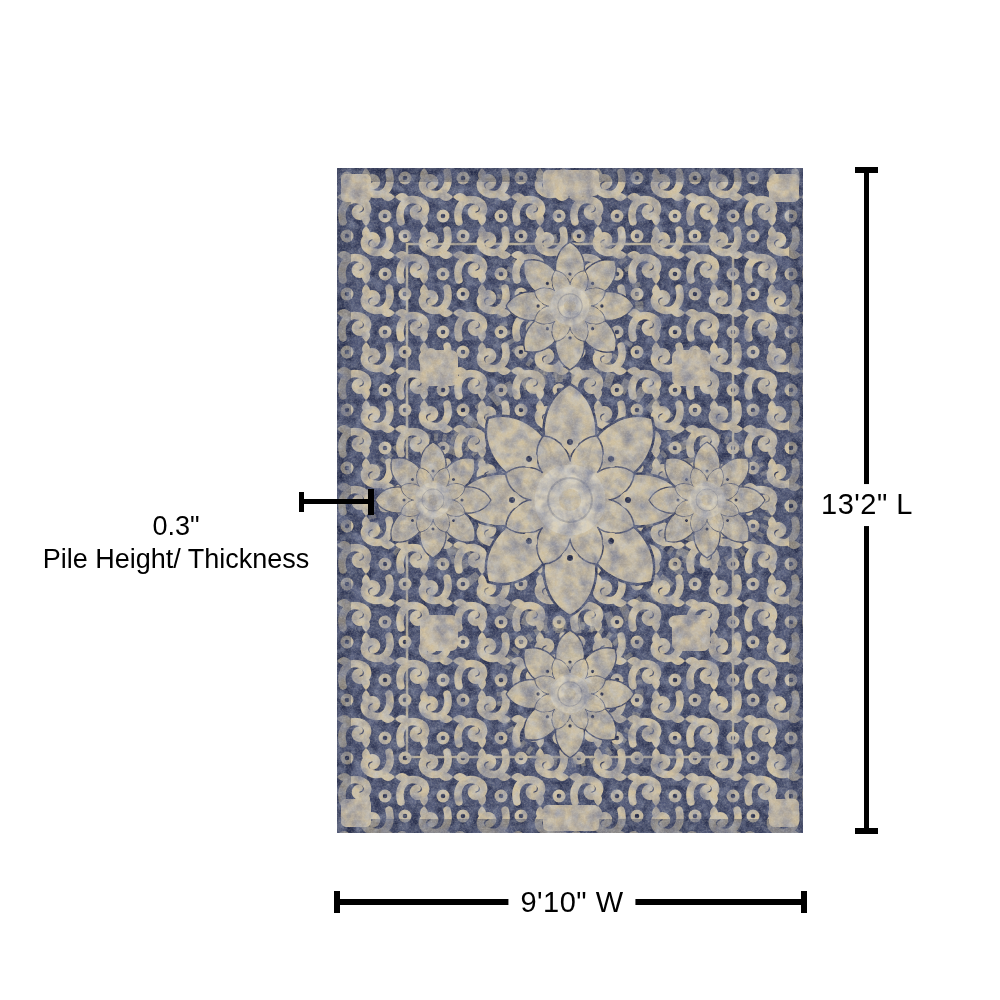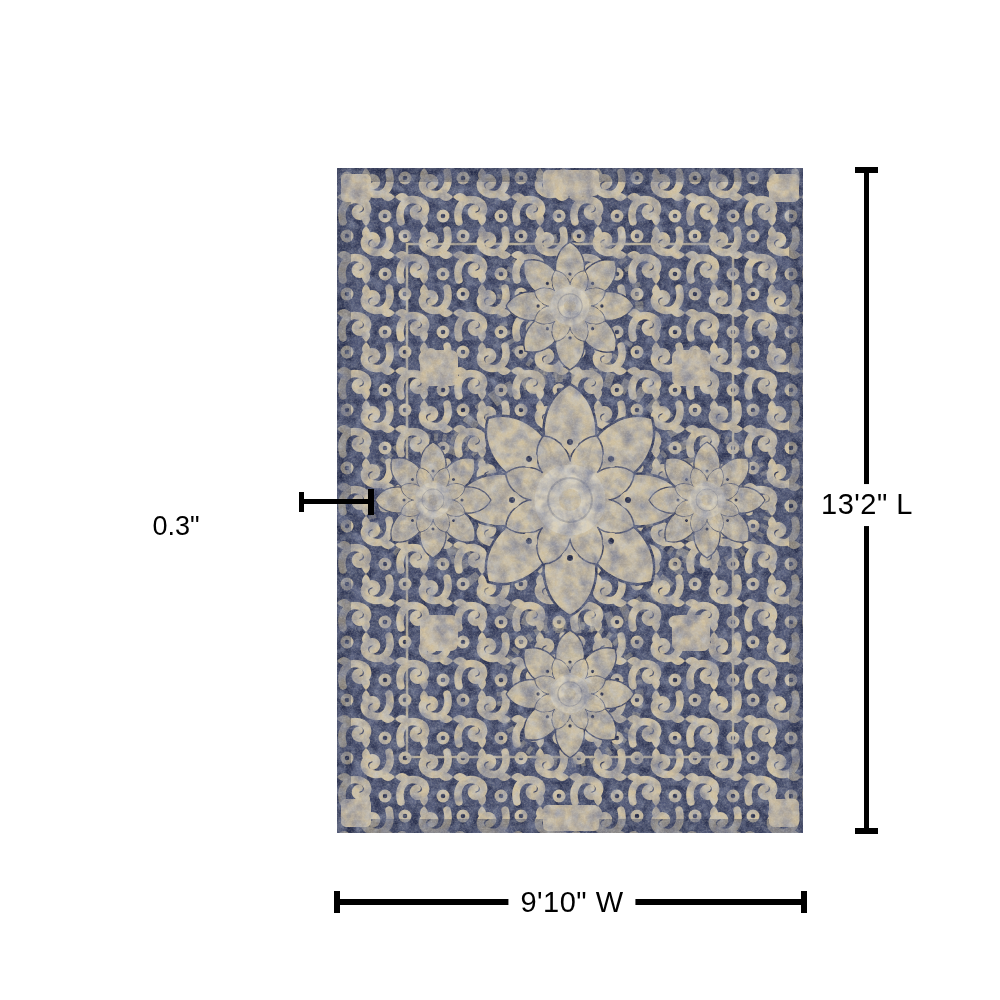--- a/index.html
+++ b/index.html
@@ -157,15 +157,16 @@
   <div class="bar" style="left:336px;top:899px;width:468px;height:6px"></div>
   <div class="bar" style="left:334px;top:891px;width:6px;height:22px"></div>
   <div class="bar" style="left:801px;top:891px;width:6px;height:22px"></div>
   <div class="dim-label" style="left:572px;top:903px">9'10" W</div>
 
   <div class="bar" style="left:300px;top:499px;width:71px;height:5px"></div>
   <div class="bar" style="left:299px;top:492px;width:5px;height:20px"></div>
   <div class="bar" style="left:368px;top:489px;width:6px;height:26px"></div>
   <div class="pile-text">
     <div>0.3"</div>
+    <div>Pile Height/ Thickness</div>
   </div>
 
 </div>
 
 </body></html>

